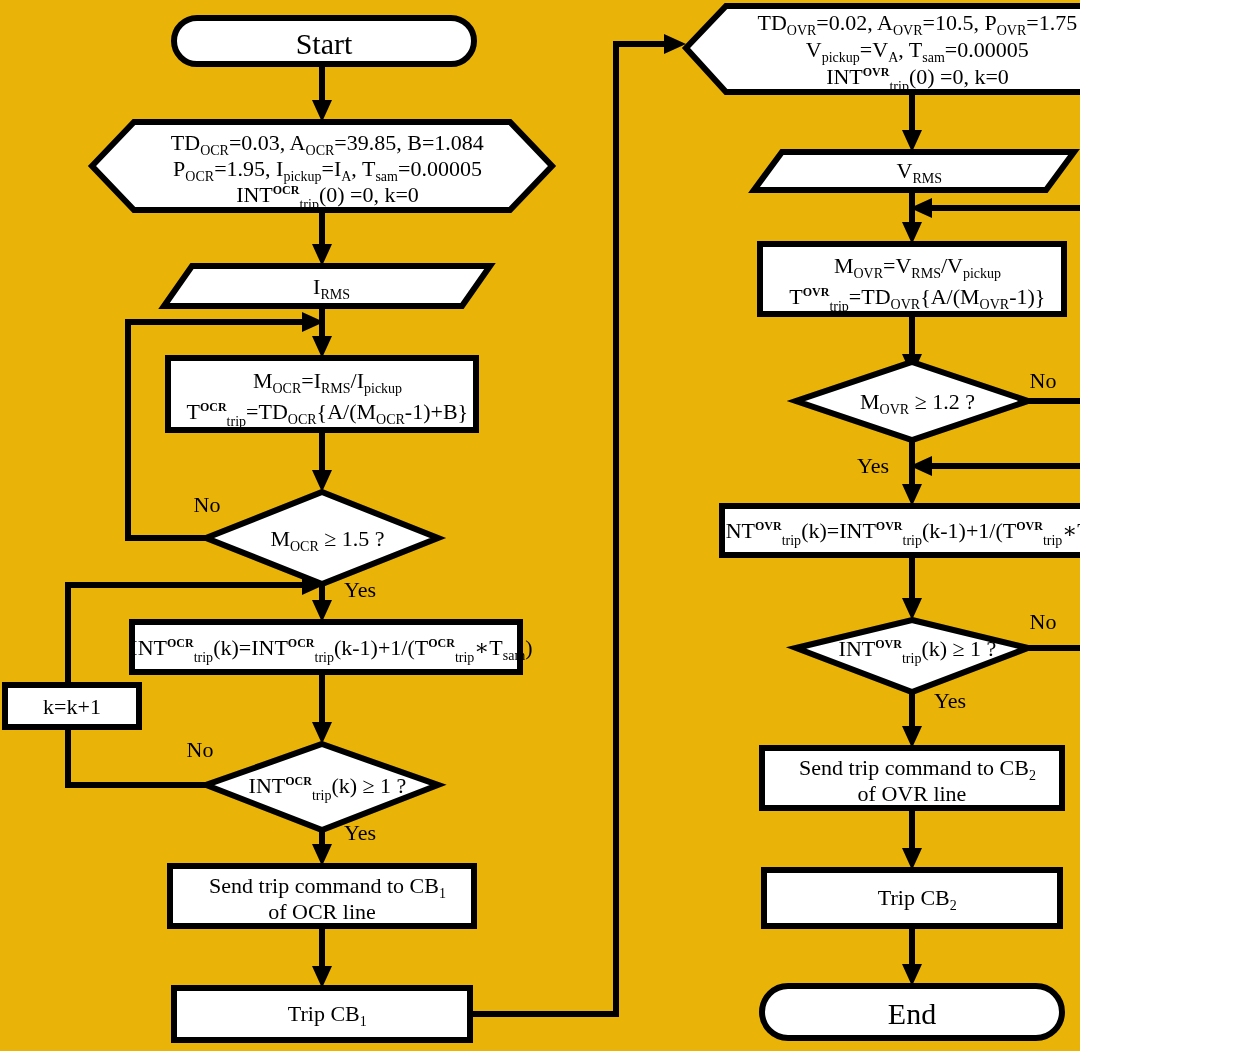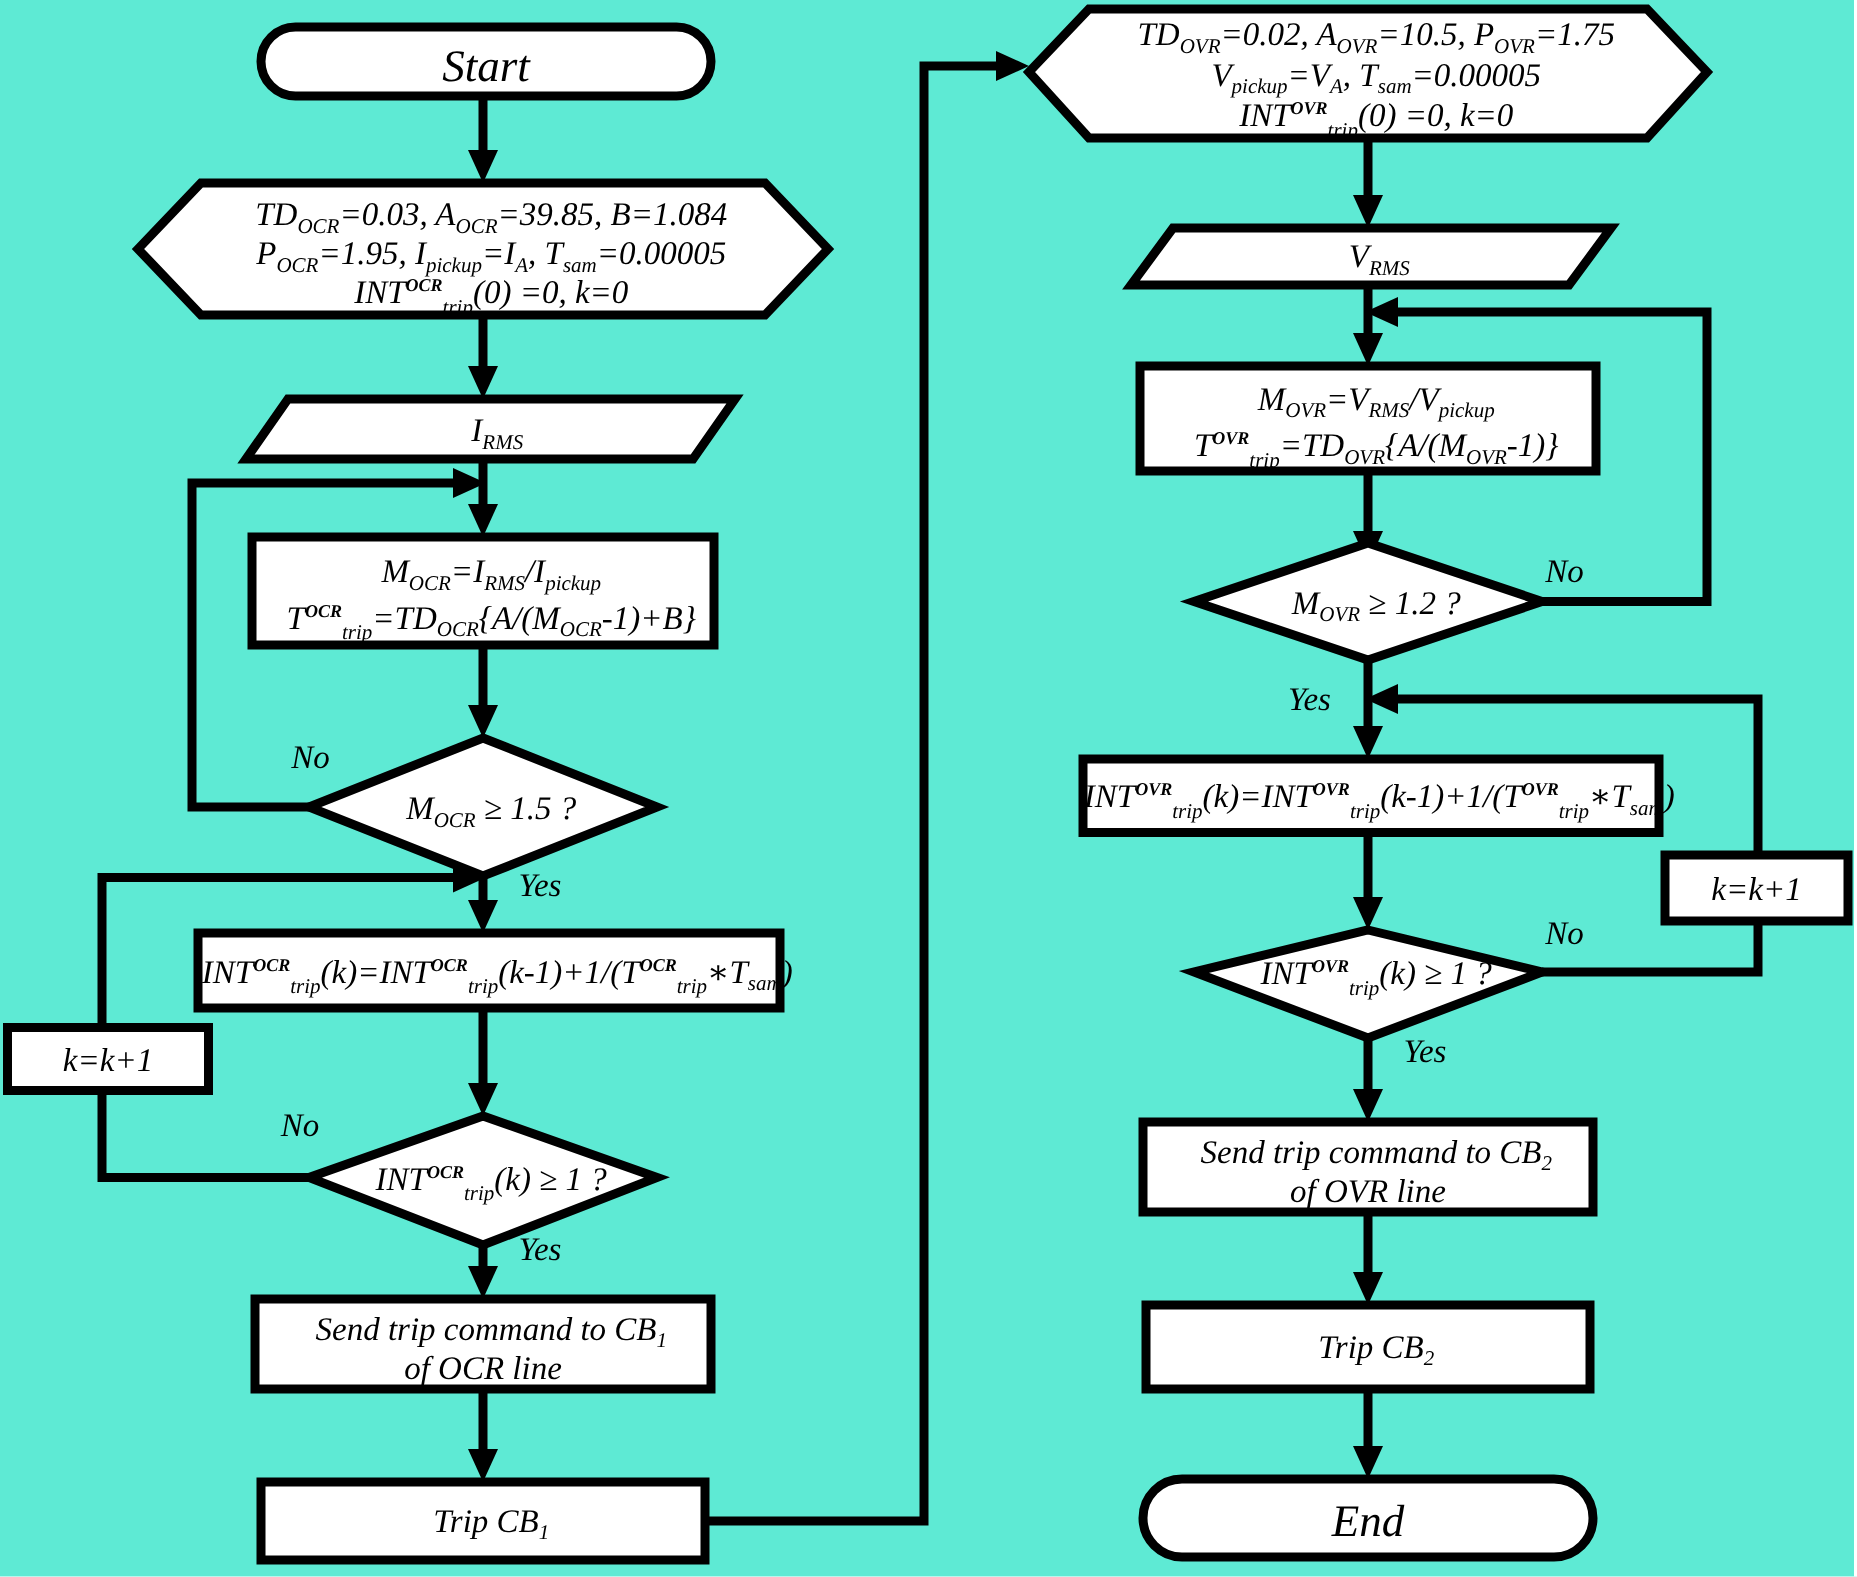--- a/index.html
+++ b/index.html
@@ -6,25 +6,24 @@
   html, body {
     margin: 0;
     padding: 0;
     background: #ffffff;
   }
   body {
     font-family: "Liberation Serif", "DejaVu Serif", serif;
   }
   #chart-root {
     position: relative;
-    width: 1236px;
+    width: 1080px;
     height: 1051px;
-    background: #5eead4;
+    background: #eab308;
     overflow: hidden;
-    font-style: italic;
   }
   svg.flow {
     display: block;
     width: 1238px;
     height: 1051px;
   }
   .shape {
     fill: #ffffff;
     stroke: #000000;
     stroke-width: 6;

